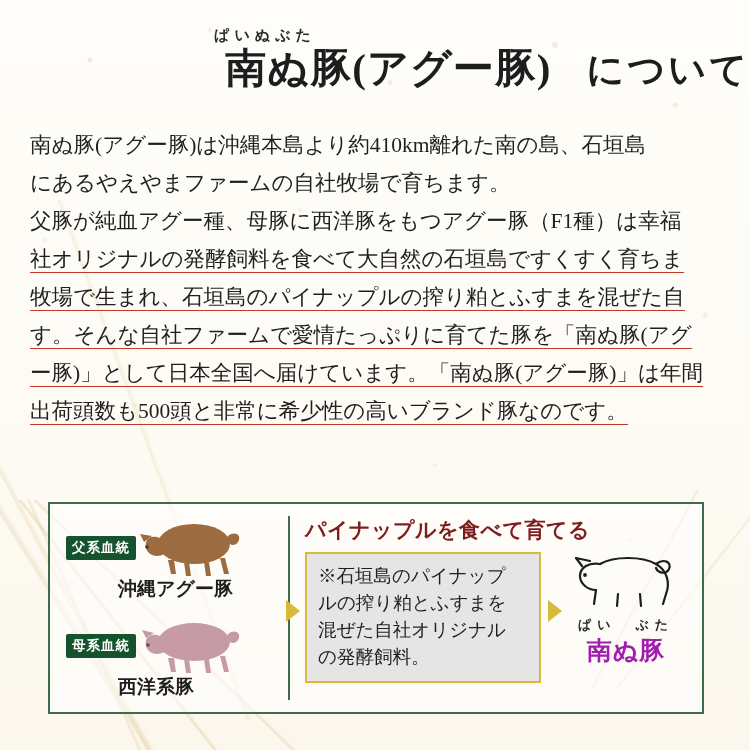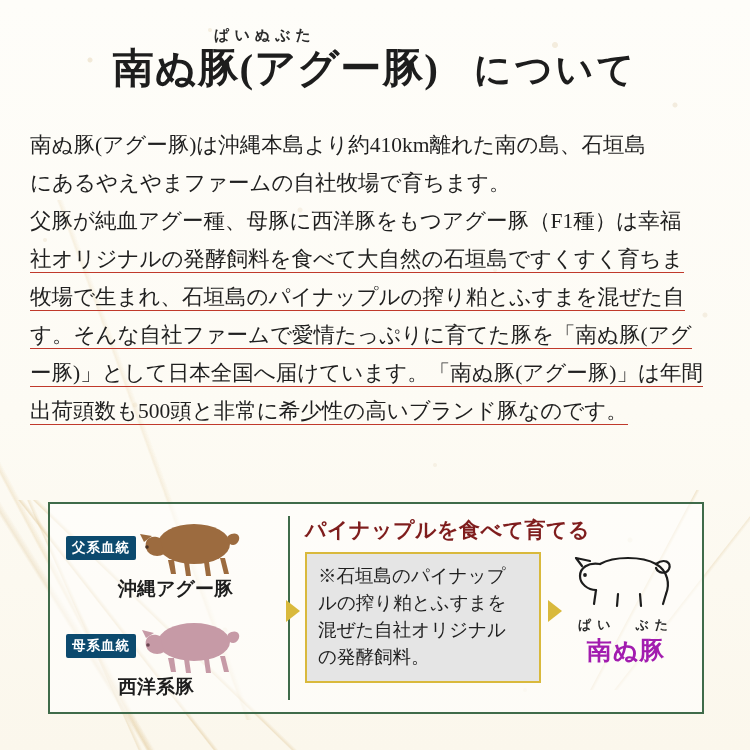--- a/index.html
+++ b/index.html
@@ -61,21 +61,21 @@
     background:
       linear-gradient(118deg, transparent 0 48%, rgba(222,196,146,0.35) 48.3%, transparent 49.2%),
       linear-gradient(128deg, transparent 0 60%, rgba(222,196,146,0.28) 60.3%, transparent 61.2%);
   }
 
   .page { position: relative; width: 750px; height: 750px; }
 
   
   .heading-wrap {
     position: absolute; left: 0; right: 0; top: 26px;
-    text-align: center;
+    text-align: right;
   }
   .ruby-row {
     position: relative; height: 18px;
   }
   .ruby {
     position: absolute; left: 50%; transform: translateX(-50%);
     margin-left: -110px;
     font-size: 15px; letter-spacing: 5px;
     color: #2b2b2b;
     font-family: "Liberation Serif", serif;
@@ -119,21 +119,21 @@
     position: relative; width: 100%; height: 100%;
   }
 
   
   .lineage {
     position: absolute; left: 10px; top: 6px; width: 232px;
   }
   .lin-row { position: relative; height: 92px; margin-bottom: 6px; }
   .tag {
     position: absolute; left: 6px; top: 26px;
-    background: #0c4a6e; color: #fff;
+    background: #14532d; color: #fff;
     font-family: "Liberation Serif", serif;
     font-size: 13.5px; font-weight: 700;
     padding: 3px 6px; letter-spacing: 1px;
     border-radius: 2px;
     white-space: nowrap;
   }
   .pig-img { position: absolute; left: 78px; top: 6px; }
   .lin-label {
     position: absolute; left: 58px; top: 66px;
     font-family: "Liberation Serif", serif;

